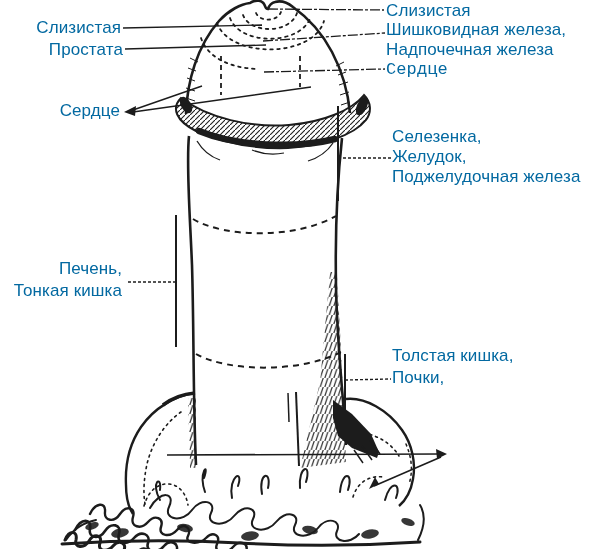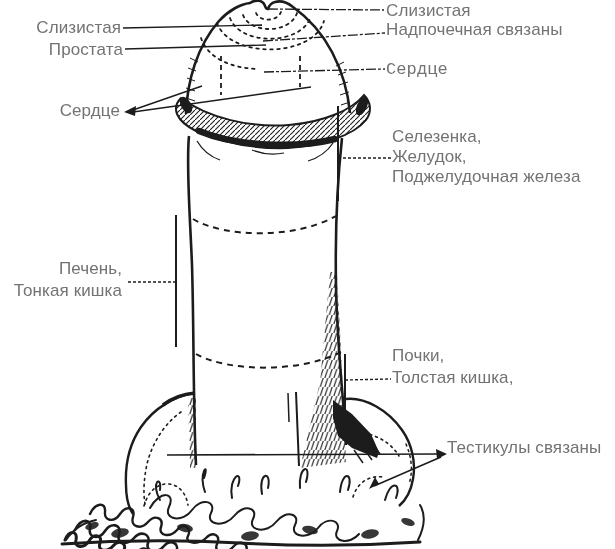--- a/index.html
+++ b/index.html
@@ -4,21 +4,21 @@
 <style>
   html,body{margin:0;padding:0;background:#ffffff;}
   #stage{
     position:relative;width:615px;height:549px;background:#ffffff;
     font-family:"Liberation Sans","DejaVu Sans",sans-serif;
     color:#1c1c1c;overflow:hidden;
   }
   #art{position:absolute;left:0;top:0;}
   .lbl{
     position:absolute;font-size:17px;line-height:20px;white-space:nowrap;
-    color:#737373;letter-spacing:0.1px;
+    color:#0369a1;letter-spacing:0.1px;
   }
   .lbl.right-align{text-align:right;}
   .lh22{line-height:22px;}
 </style>
 </head>
 <body>
 
 <div id="stage">
 
   <svg id="art" width="615" height="549" viewBox="0 0 615 549">
@@ -152,38 +152,38 @@
 
   <div class="lbl right-align" style="right:494px;top:18px;">Слизистая</div>
 
   <div class="lbl right-align" style="right:492px;top:40px;margin-left:20px;">Простата</div>
 
   <div class="lbl right-align" style="right:495px;top:101px;">Сердце</div>
 
   <div class="lbl" style="left:386px;top:1px;">Слизистая</div>
 
   <div class="lbl" style="left:386px;top:20px;">
-    <div>Надпочечная связаны</div>
+    <div>Шишковидная железа,</div>
+    <div>Надпочечная железа</div>
   </div>
 
   <div class="lbl" style="left:386px;top:60px;font-family:Liberation Mono, monospace;">Сердце</div>
 
   <div class="lbl lh22 right-align" style="right:493px;top:258px;">
     <div>Печень,</div>
     <div>Тонкая кишка</div>
   </div>
 
   <div class="lbl" style="left:392px;top:127px;">
     <div>Селезенка,</div>
     <div>Желудок,</div>
     <div>Поджелудочная железа</div>
   </div>
 
   <div class="lbl lh22" style="left:392px;top:345px;">
+    <div>Толстая кишка,</div>
     <div>Почки,</div>
-    <div>Толстая кишка,</div>
   </div>
 
   <div class="lbl lh22" style="left:447px;top:437px;">
-    <div>Тестикулы связаны</div>
   </div>
 
 </div>
 
 </body></html>

